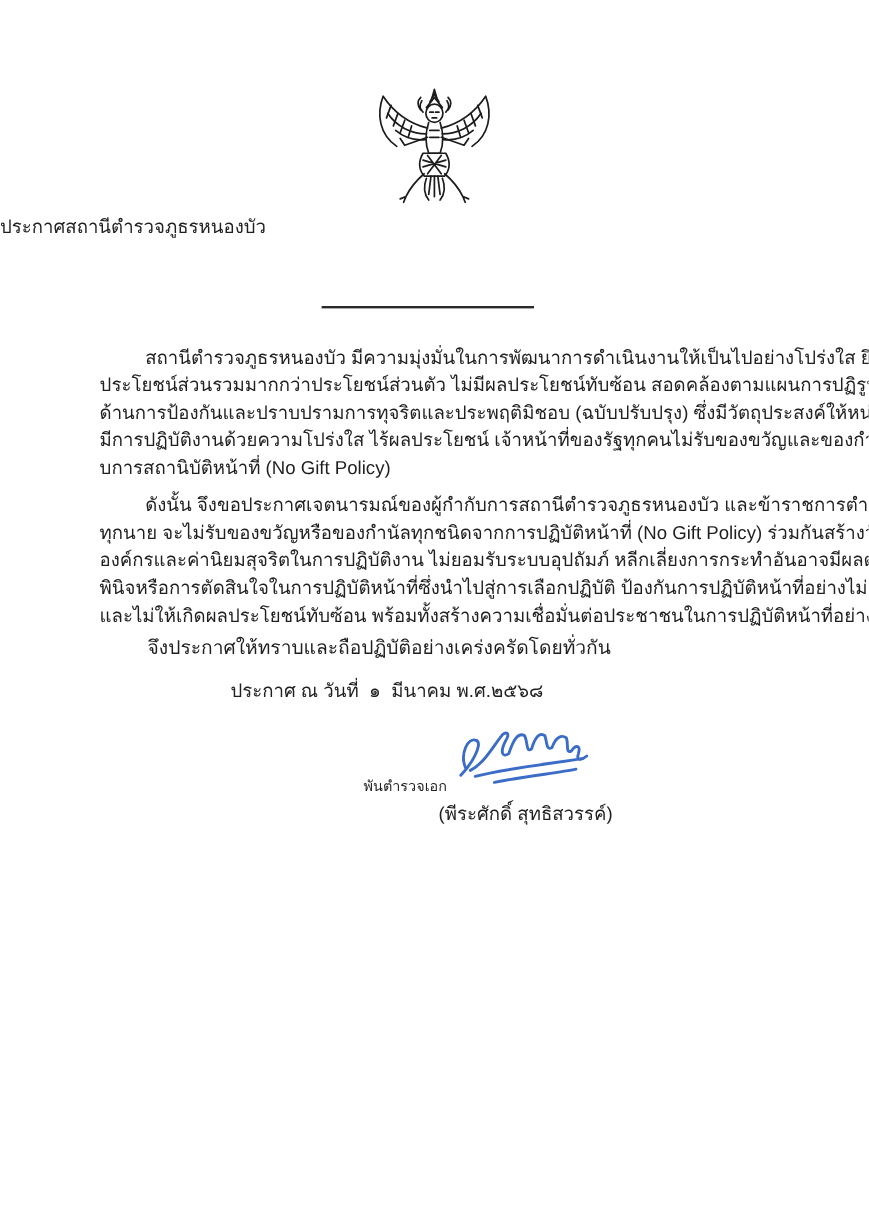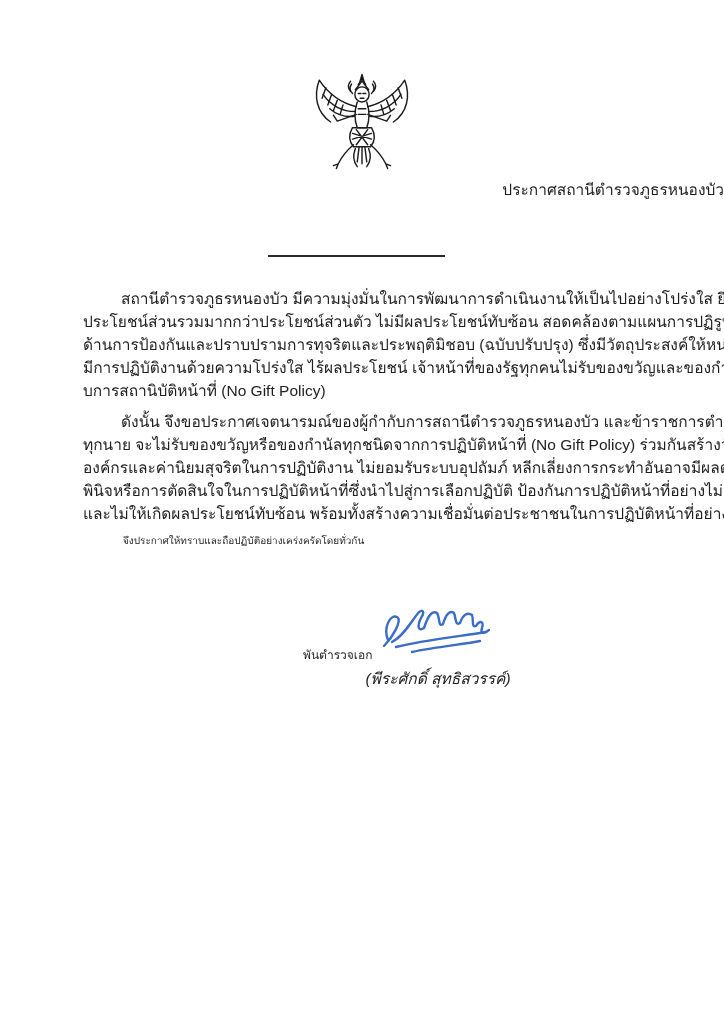--- a/index.html
+++ b/index.html
@@ -21,21 +21,21 @@
     left: 305px;
     top: 72px;
     width: 114px;
     height: 100px;
   }
   .title-block {
     position: absolute;
     left: 0;
     top: 178px;
     width: 724px;
-    text-align: right;
+    text-align: left;
   }
   .title-block .doc-line {
     font-size: 15.5px;
     line-height: 24px;
     white-space: nowrap;
   }
   .divider {
     position: absolute;
     left: 268px;
     top: 255px;
@@ -55,21 +55,21 @@
   }
   .para .doc-line:first-child {
     text-indent: 38px;
   }
   .para1 { top: 287px; }
   .para2 { top: 410px; }
   .closing {
     position: absolute;
     left: 123px;
     top: 529px;
-    font-size: 10px;
+    font-size: 16px;
     line-height: 23px;
     white-space: nowrap;
   }
   .date-line {
     position: absolute;
     left: 192px;
     top: 565px;
     font-size: 15.5px;
     line-height: 23px;
     white-space: pre;
@@ -88,21 +88,20 @@
     font-size: 12px;
     line-height: 23px;
     white-space: nowrap;
   }
   .name-block {
     position: absolute;
     left: 308px;
     top: 666px;
     width: 260px;
     text-align: center;
-    font-style: italic;
   }
   .name-block div {
     font-size: 15.5px;
     line-height: 26px;
     white-space: nowrap;
   }
 </style>
 </head>
 <body>
 
@@ -162,20 +161,21 @@
   <div class="para para2">
       <div class="doc-line">ดังนั้น จึงขอประกาศเจตนารมณ์ของผู้กำกับการสถานีตำรวจภูธรหนองบัว และข้าราชการตำรวจ</div>
       <div class="doc-line">ทุกนาย จะไม่รับของขวัญหรือของกำนัลทุกชนิดจากการปฏิบัติหน้าที่ (No Gift Policy) ร่วมกันสร้างวัฒนธรรม</div>
       <div class="doc-line">องค์กรและค่านิยมสุจริตในการปฏิบัติงาน ไม่ยอมรับระบบอุปถัมภ์ หลีกเลี่ยงการกระทำอันอาจมีผลต่อดุลย</div>
       <div class="doc-line">พินิจหรือการตัดสินใจในการปฏิบัติหน้าที่ซึ่งนำไปสู่การเลือกปฏิบัติ ป้องกันการปฏิบัติหน้าที่อย่างไม่เป็นธรรม</div>
       <div class="doc-line">และไม่ให้เกิดผลประโยชน์ทับซ้อน พร้อมทั้งสร้างความเชื่อมั่นต่อประชาชนในการปฏิบัติหน้าที่อย่างมีธรรมาภิบาล</div>
     </div>
 
   <div class="closing">จึงประกาศให้ทราบและถือปฏิบัติอย่างเคร่งครัดโดยทั่วกัน</div>
 
+  <div class="date-line">ประกาศ ณ วันที่  ๑  มีนาคม พ.ศ.๒๕๖๘</div>
 
   <svg class="signature-svg" viewBox="0 0 135 58" fill="none" stroke-width="2.4" stroke-linecap="round" stroke-linejoin="round">
     <g stroke="#3b6cc6">
       <path d="M20 36 C15 24 22 10 29 13 C35 16 24 34 16 42"></path>
       <path d="M24 38 C36 32 44 16 51 8 C55 5 57 8 53 14 C49 22 50 28 56 24 C60 12 64 6 69 9 C72 13 70 24 75 20 C78 10 82 6 86 9 C88 14 87 22 92 19 C95 10 100 8 104 11 C106 16 103 24 108 22 C112 16 116 17 114 24 C112 30 116 30 121 26"></path>
       <path d="M28 43 C55 36 95 32 118 28"></path>
       <path d="M44 48 C68 43 98 40 112 37"></path>
     </g>
   </svg>
 

